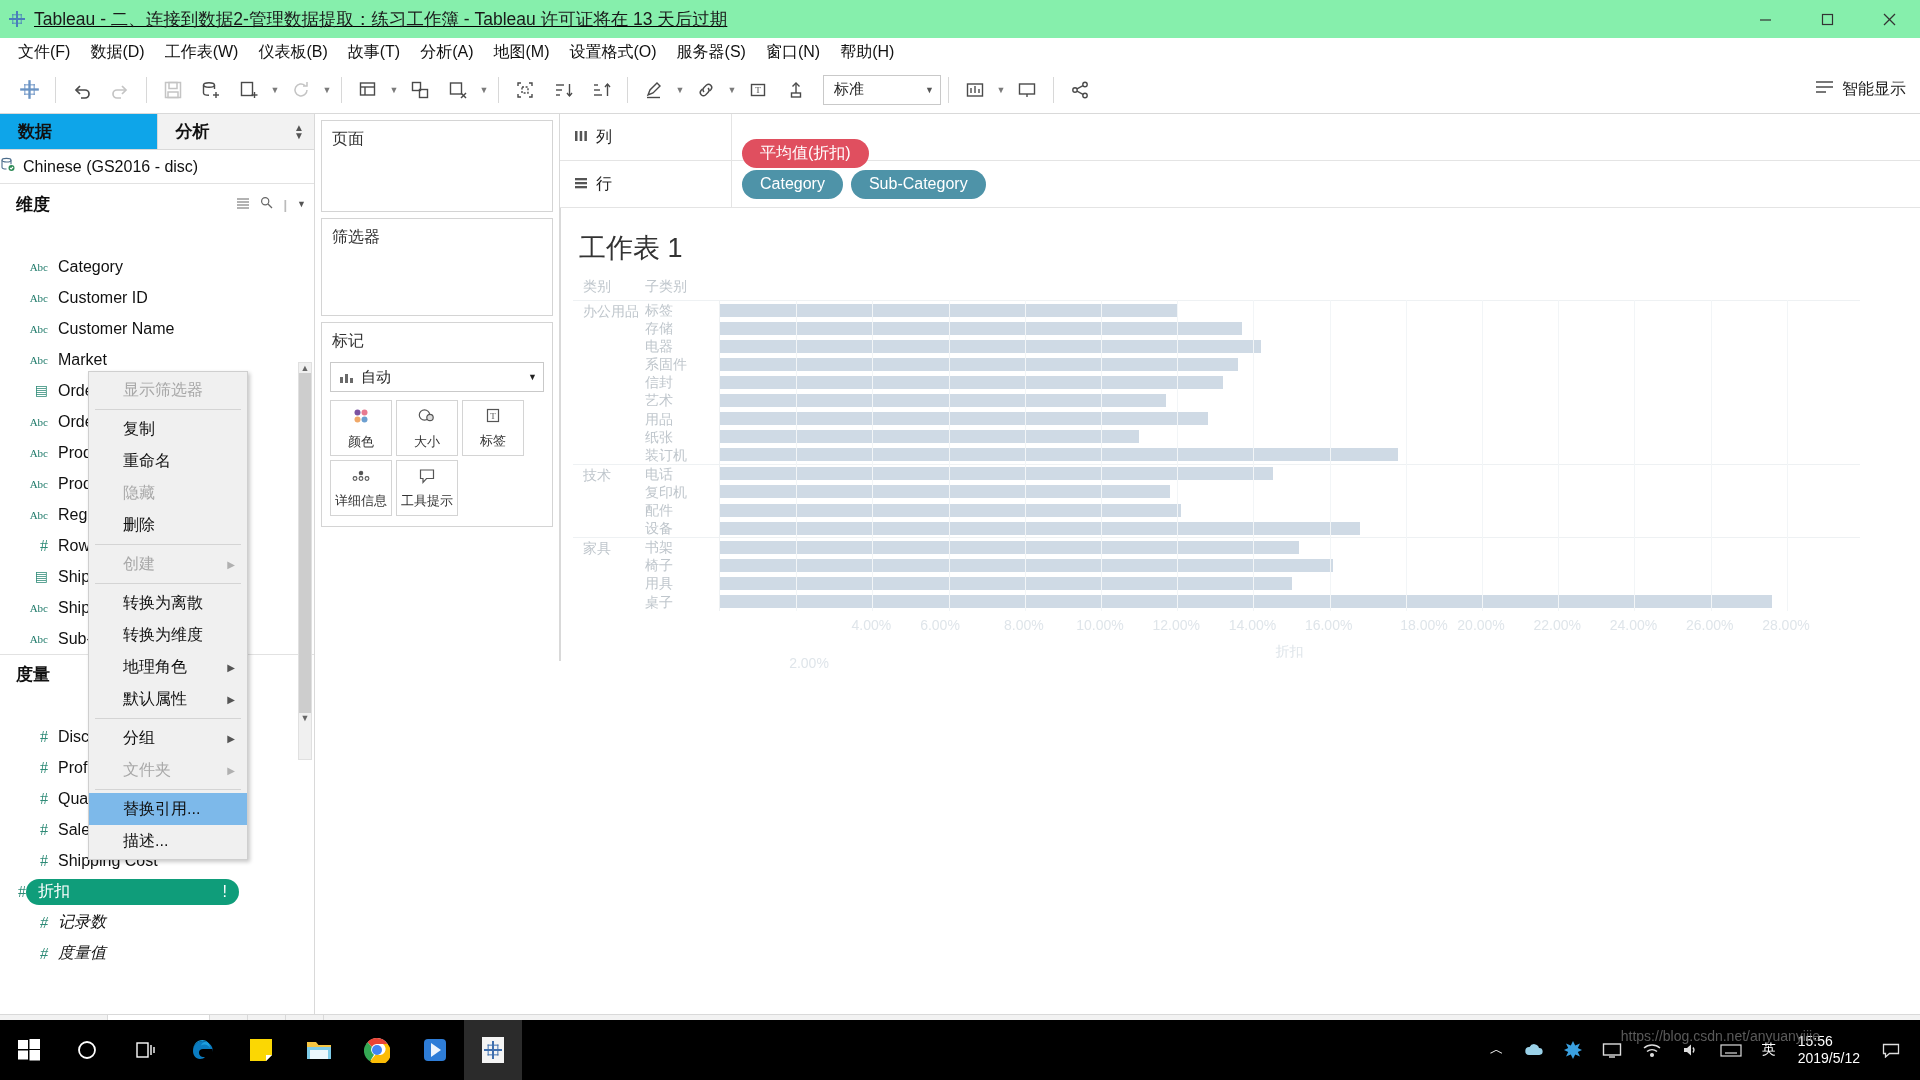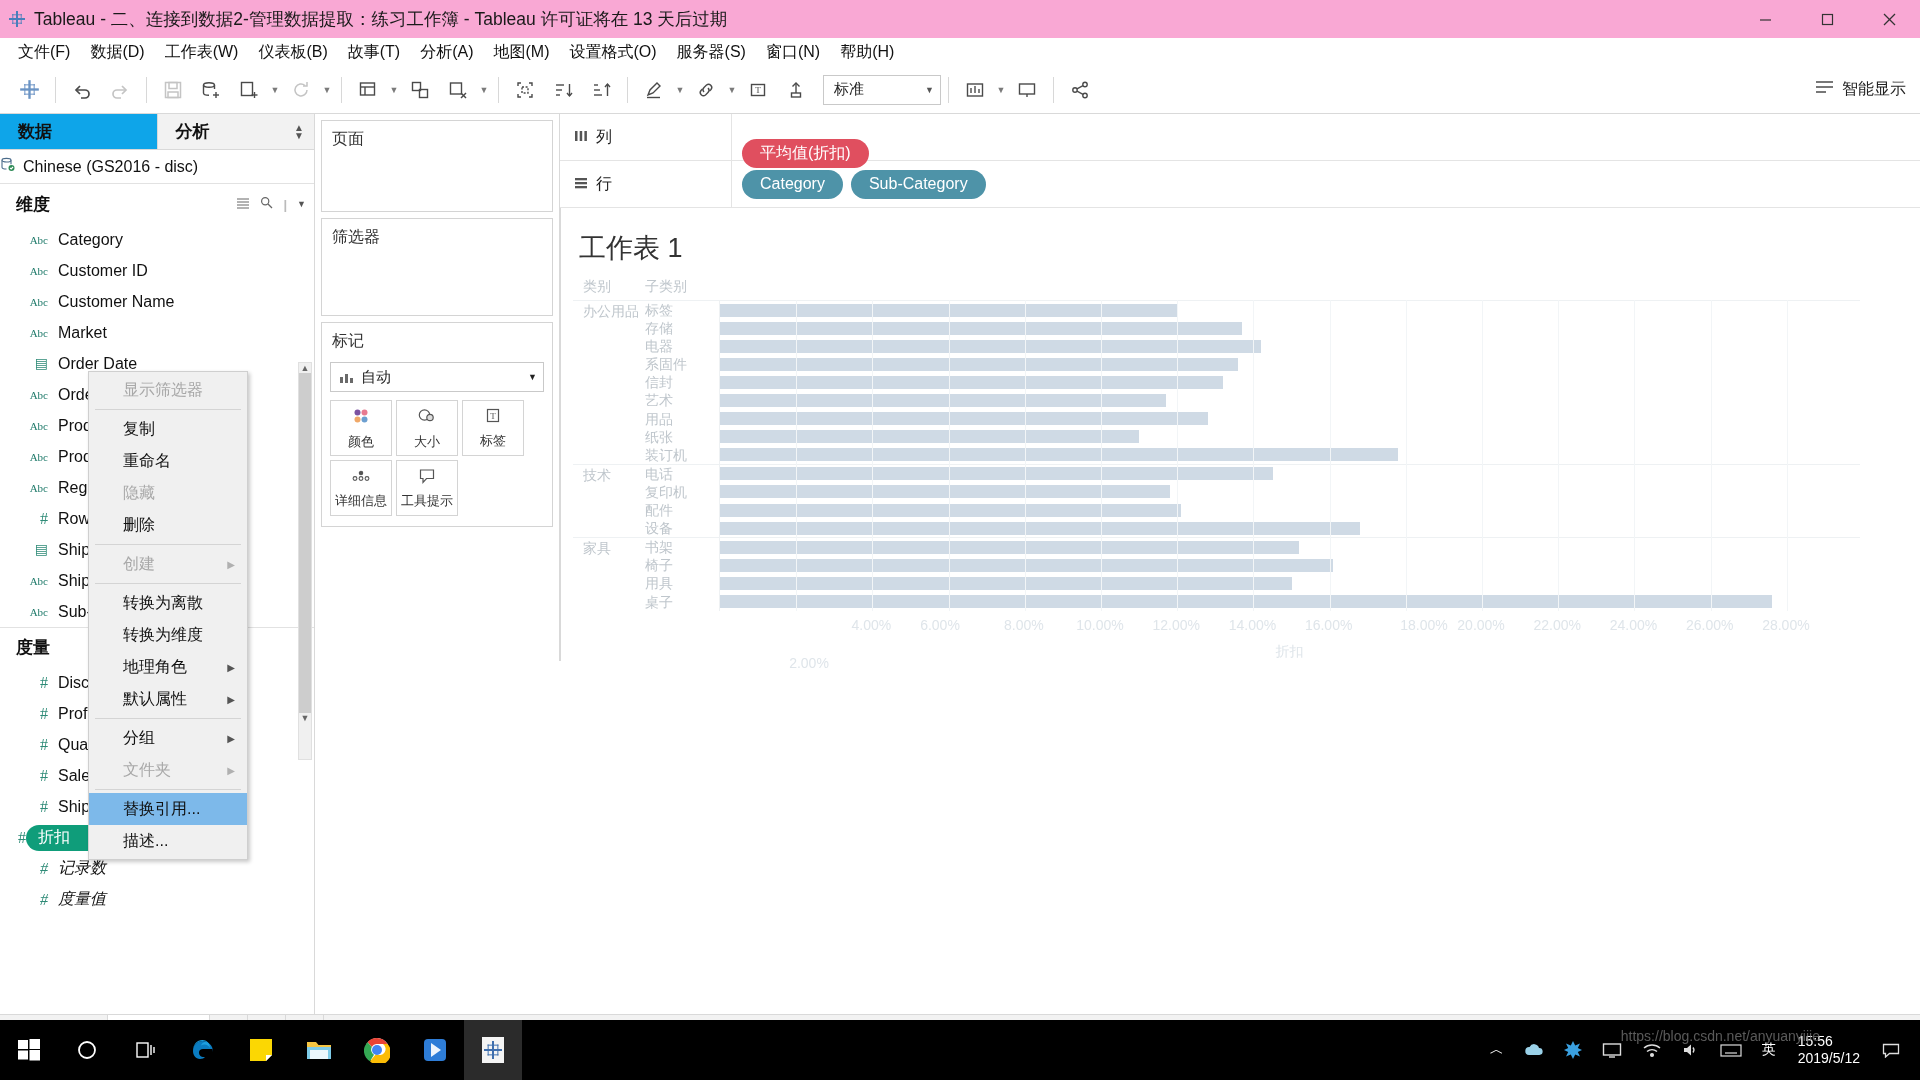--- a/index.html
+++ b/index.html
@@ -6,22 +6,23 @@
   html, body {
     width: 1920px; height: 1080px;
     font-family: "Liberation Sans", "DejaVu Sans", sans-serif;
     overflow: hidden; background: #fff;
   }
   body { position: relative; }
 
   
   .titlebar {
     height: 38px; display: flex; align-items: center;
-    background: #f9a8d4; border-bottom: 0px solid #e0e0e0;
+    background: #86efac; border-bottom: 0px solid #e0e0e0;
     position: relative;
+    text-decoration: underline;
   }
   .tb-logo { width: 34px; display:flex; align-items:center; justify-content:center; }
   .tb-title { font-size: 17.5px; color: #1a1a1a; white-space: nowrap; }
   .win-ctrls { position: absolute; right: 0; top: 0; height: 38px; display: flex; }
   .win-btn { width: 62px; height: 38px; display:flex; align-items:center; justify-content:center; color:#333; }
   .win-btn svg { display:block; }
 
   
   .menubar {
     height: 28px; display: flex; align-items: center;
@@ -69,21 +70,21 @@
   .dp-source {
     height: 34px; display: flex; align-items: center; gap: 8px;
     font-size: 16px; color: #111;
     border-bottom: 1px solid #e2e2e2;
   }
   .dp-section {
     height: 40px; display: flex; align-items: center; padding: 0 8px 0 16px;
     font-size: 17px; font-weight: bold; color: #111; justify-content: space-between;
   }
   .dp-section .tools { display: flex; align-items: center; gap: 10px; color:#555; font-size: 13px;}
-  .fieldlist { position: relative; }
+  .fieldlist { position: relative; margin-top: 27px; }
   .field {
     height: 31px; display: flex; align-items: center; gap: 10px;
     padding-left: 22px; font-size: 16px; color: #111;
   }
   .ficon { width: 26px; font-size: 11px; color: #1f7a6a; text-align: right; font-family: "Liberation Serif", serif; }
   .ficon.num { font-size: 16px; color: #2e8b77; }
   .ficon.date { font-size: 14px; color: #2e8b77; }
   .field.italic { font-style: italic; }
   .field.pill-green {
     background: #0f9d7a; color: #fff; border-radius: 16px; margin: 0 16px 0 40px;

